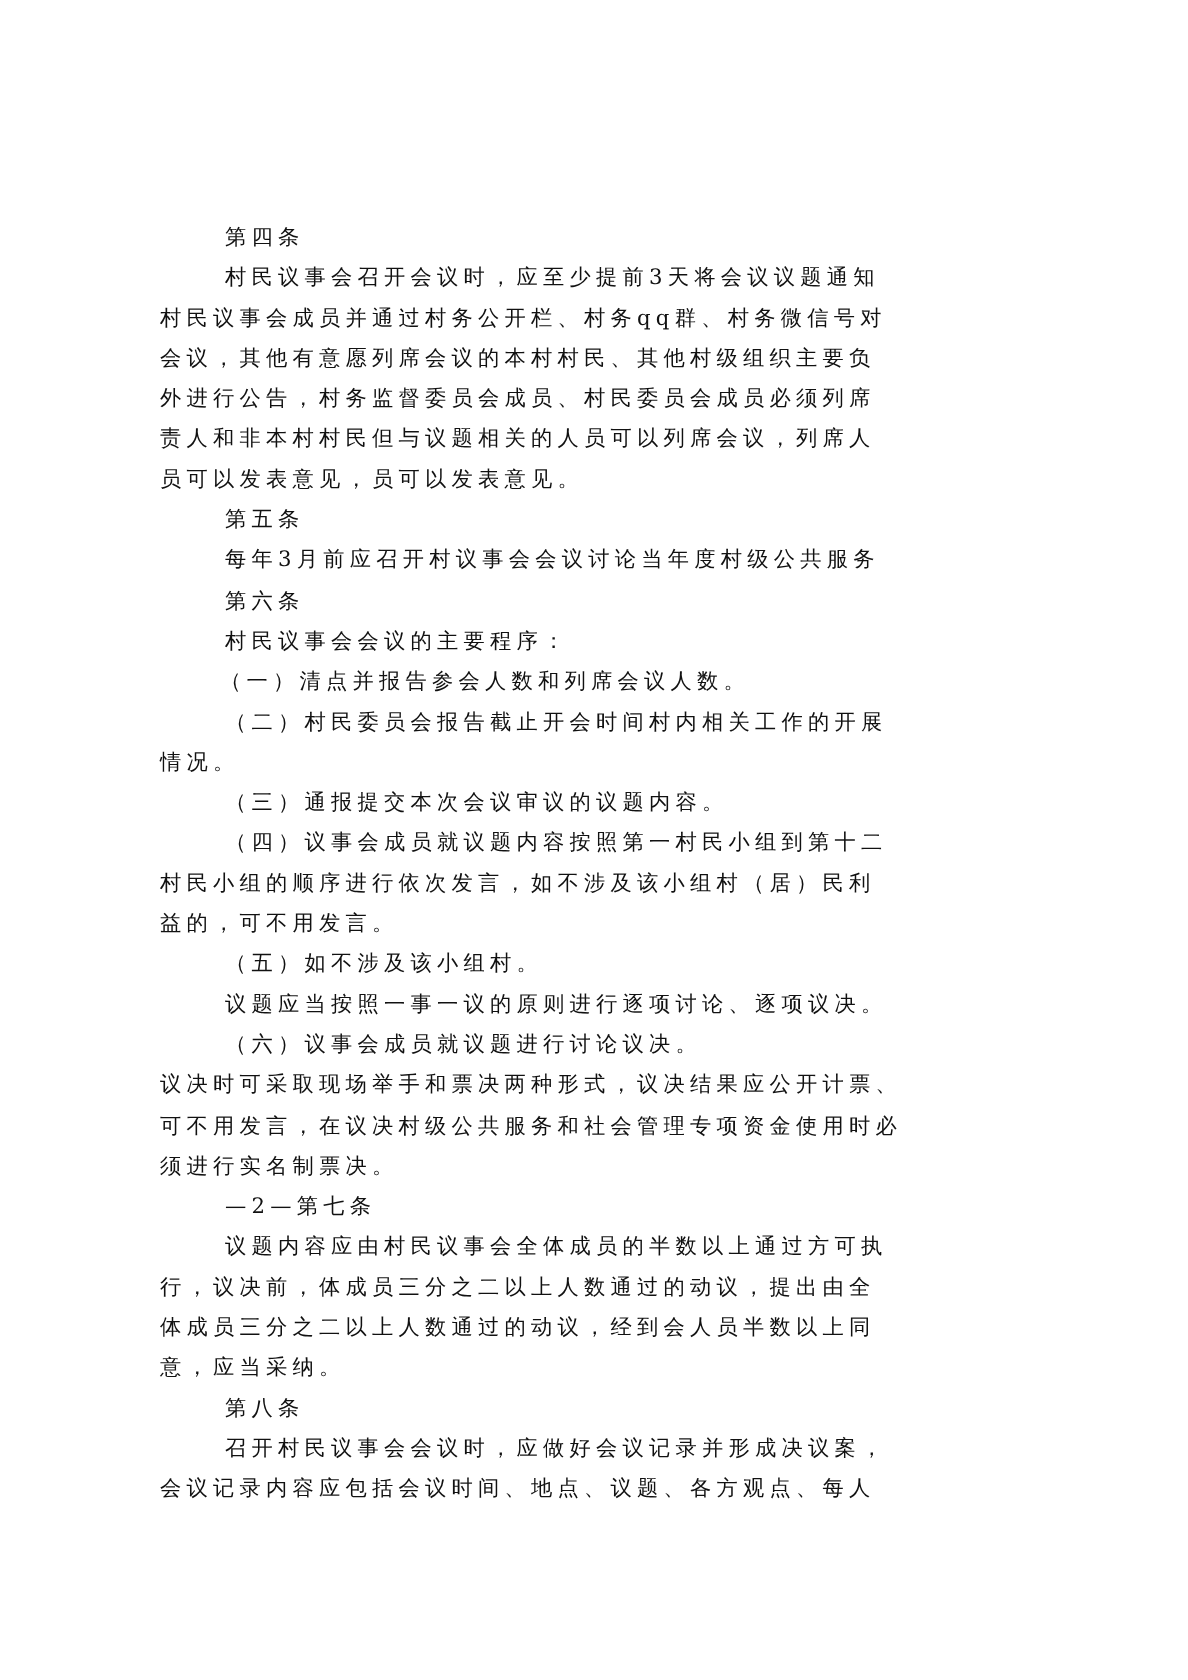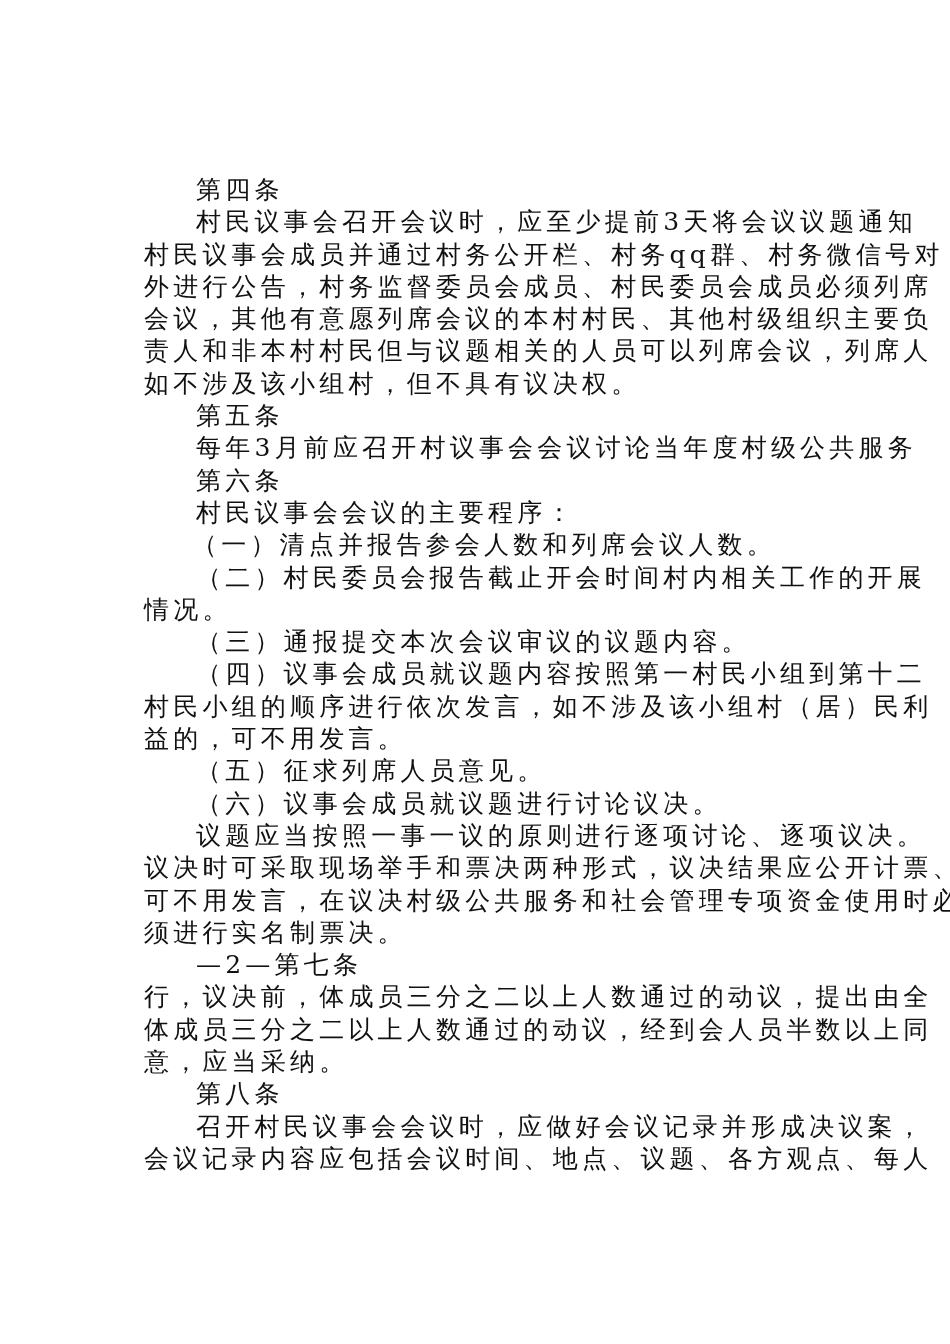--- a/index.html
+++ b/index.html
@@ -17,57 +17,57 @@
     }
     .page {
       position: absolute;
       left: 128px;
       top: 174px;
       width: 712px;
     }
     .line {
       height: 32.3px;
       line-height: 32.3px;
-      font-size: 25px;
+      font-size: 17px;
       white-space: nowrap;
       letter-spacing: 4.2px;
-      margin-left: 16px;
     }
     .indent1 { padding-left: 52px; }
     .indent-item { padding-left: 48px; }
     .indent-item2 { padding-left: 52px; }
   </style>
 </head>
 <body>
 
 <div class="page" id="page">
     <div class="line indent1">第四条</div>
     <div class="line indent1">村民议事会召开会议时，应至少提前3天将会议议题通知</div>
     <div class="line">村民议事会成员并通过村务公开栏、村务qq群、村务微信号对</div>
+    <div class="line">会议，其他有意愿列席会议的本村村民、其他村级组织主要负</div>
     <div class="line">外进行公告，村务监督委员会成员、村民委员会成员必须列席</div>
-    <div class="line">会议，其他有意愿列席会议的本村村民、其他村级组织主要负</div>
     <div class="line">责人和非本村村民但与议题相关的人员可以列席会议，列席人</div>
-    <div class="line">如不涉及该小组村，但不具有议决权。</div>
+    <div class="line">员可以发表意见，员可以发表意见。</div>
     <div class="line indent1">第五条</div>
     <div class="line indent1">每年3月前应召开村议事会会议讨论当年度村级公共服务</div>
     <div class="line indent1">第六条</div>
     <div class="line indent1">村民议事会会议的主要程序：</div>
     <div class="line indent-item">（一）清点并报告参会人数和列席会议人数。</div>
     <div class="line indent-item2">（二）村民委员会报告截止开会时间村内相关工作的开展</div>
     <div class="line">情况。</div>
     <div class="line indent-item2">（三）通报提交本次会议审议的议题内容。</div>
     <div class="line indent-item2">（四）议事会成员就议题内容按照第一村民小组到第十二</div>
     <div class="line">村民小组的顺序进行依次发言，如不涉及该小组村（居）民利</div>
     <div class="line">益的，可不用发言。</div>
-    <div class="line indent-item2">（五）征求列席人员意见。</div>
+    <div class="line indent-item2">（五）如不涉及该小组村。</div>
+    <div class="line indent1">议题应当按照一事一议的原则进行逐项讨论、逐项议决。</div>
     <div class="line indent-item2">（六）议事会成员就议题进行讨论议决。</div>
-    <div class="line indent1">议题应当按照一事一议的原则进行逐项讨论、逐项议决。</div>
     <div class="line">议决时可采取现场举手和票决两种形式，议决结果应公开计票、</div>
     <div class="line">可不用发言，在议决村级公共服务和社会管理专项资金使用时必</div>
     <div class="line">须进行实名制票决。</div>
     <div class="line indent1">—2—第七条</div>
+    <div class="line indent1">议题内容应由村民议事会全体成员的半数以上通过方可执</div>
     <div class="line">行，议决前，体成员三分之二以上人数通过的动议，提出由全</div>
     <div class="line">体成员三分之二以上人数通过的动议，经到会人员半数以上同</div>
     <div class="line">意，应当采纳。</div>
     <div class="line indent1">第八条</div>
     <div class="line indent1">召开村民议事会会议时，应做好会议记录并形成决议案，</div>
     <div class="line">会议记录内容应包括会议时间、地点、议题、各方观点、每人</div>
   </div>
 
 </body></html>

